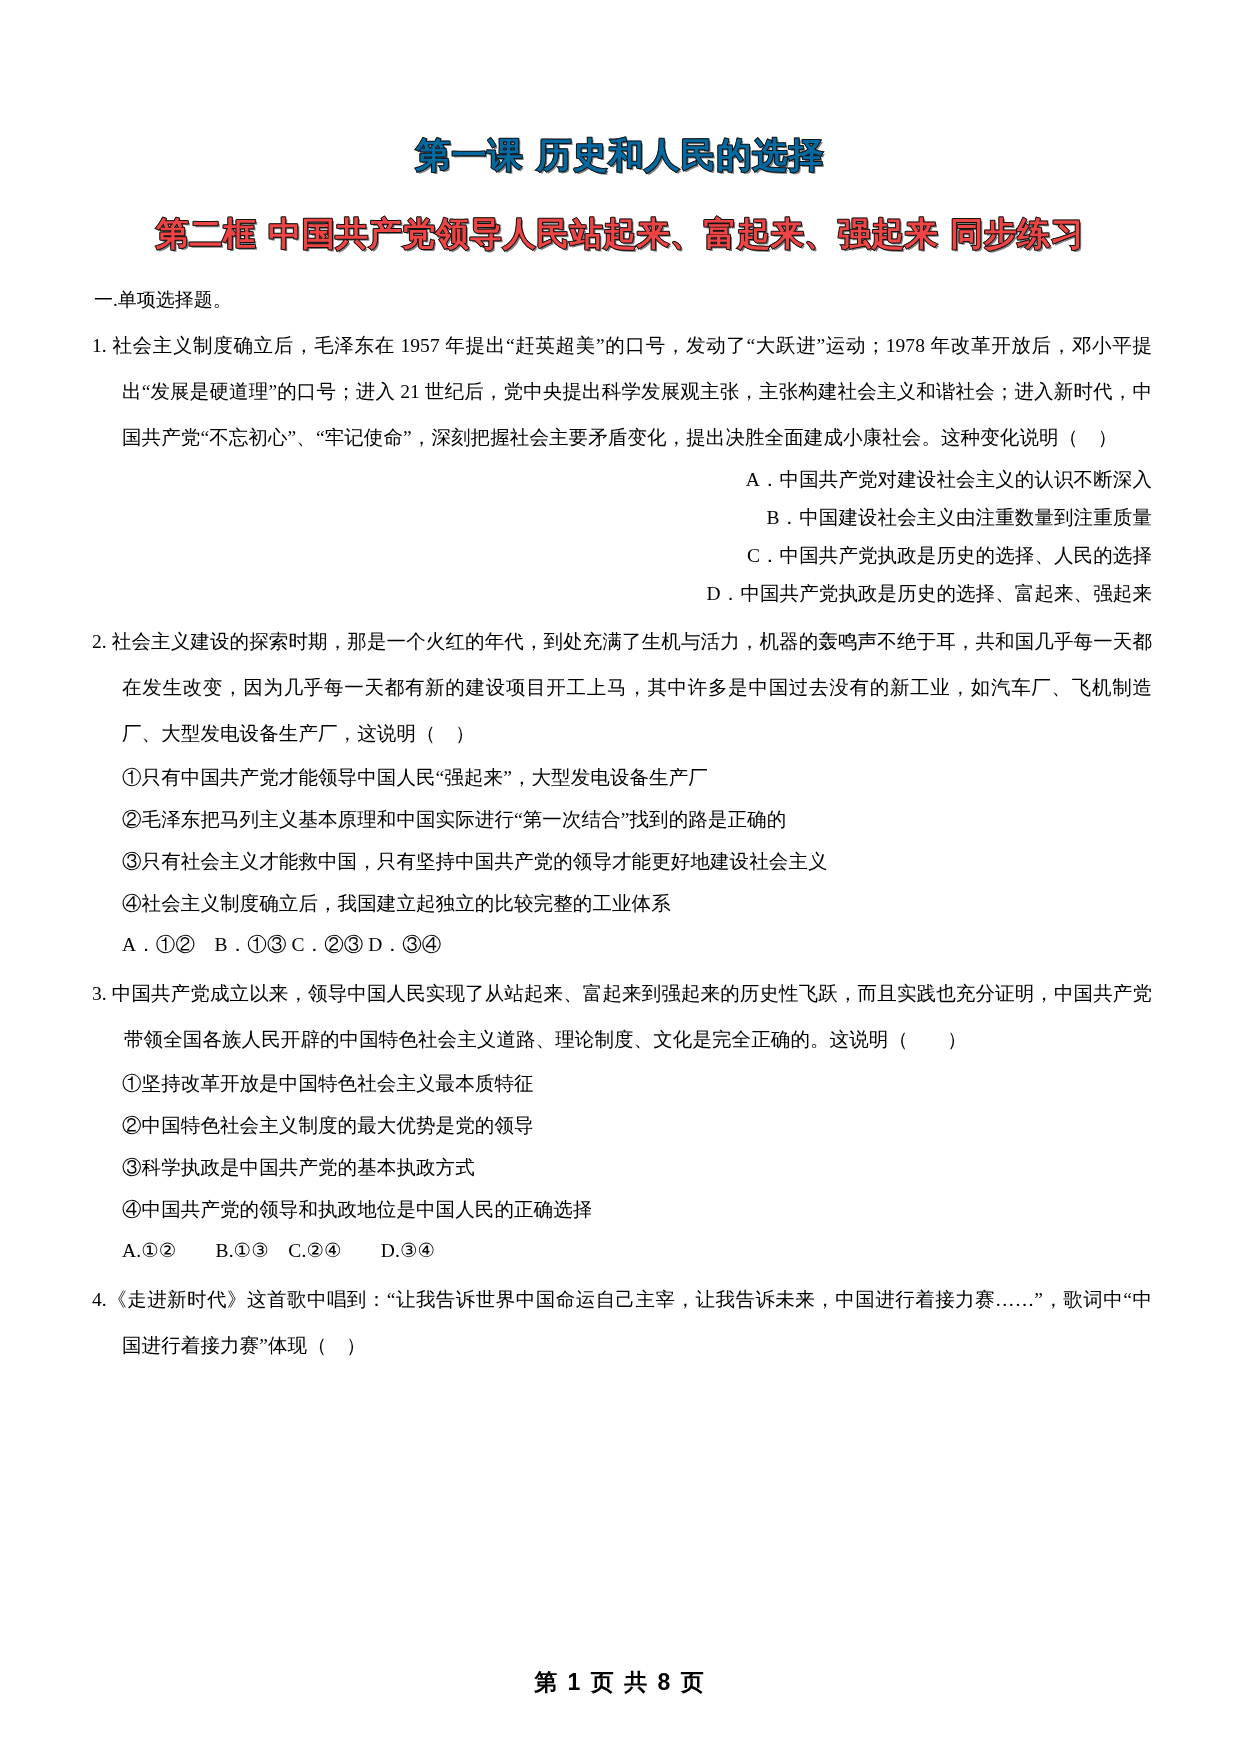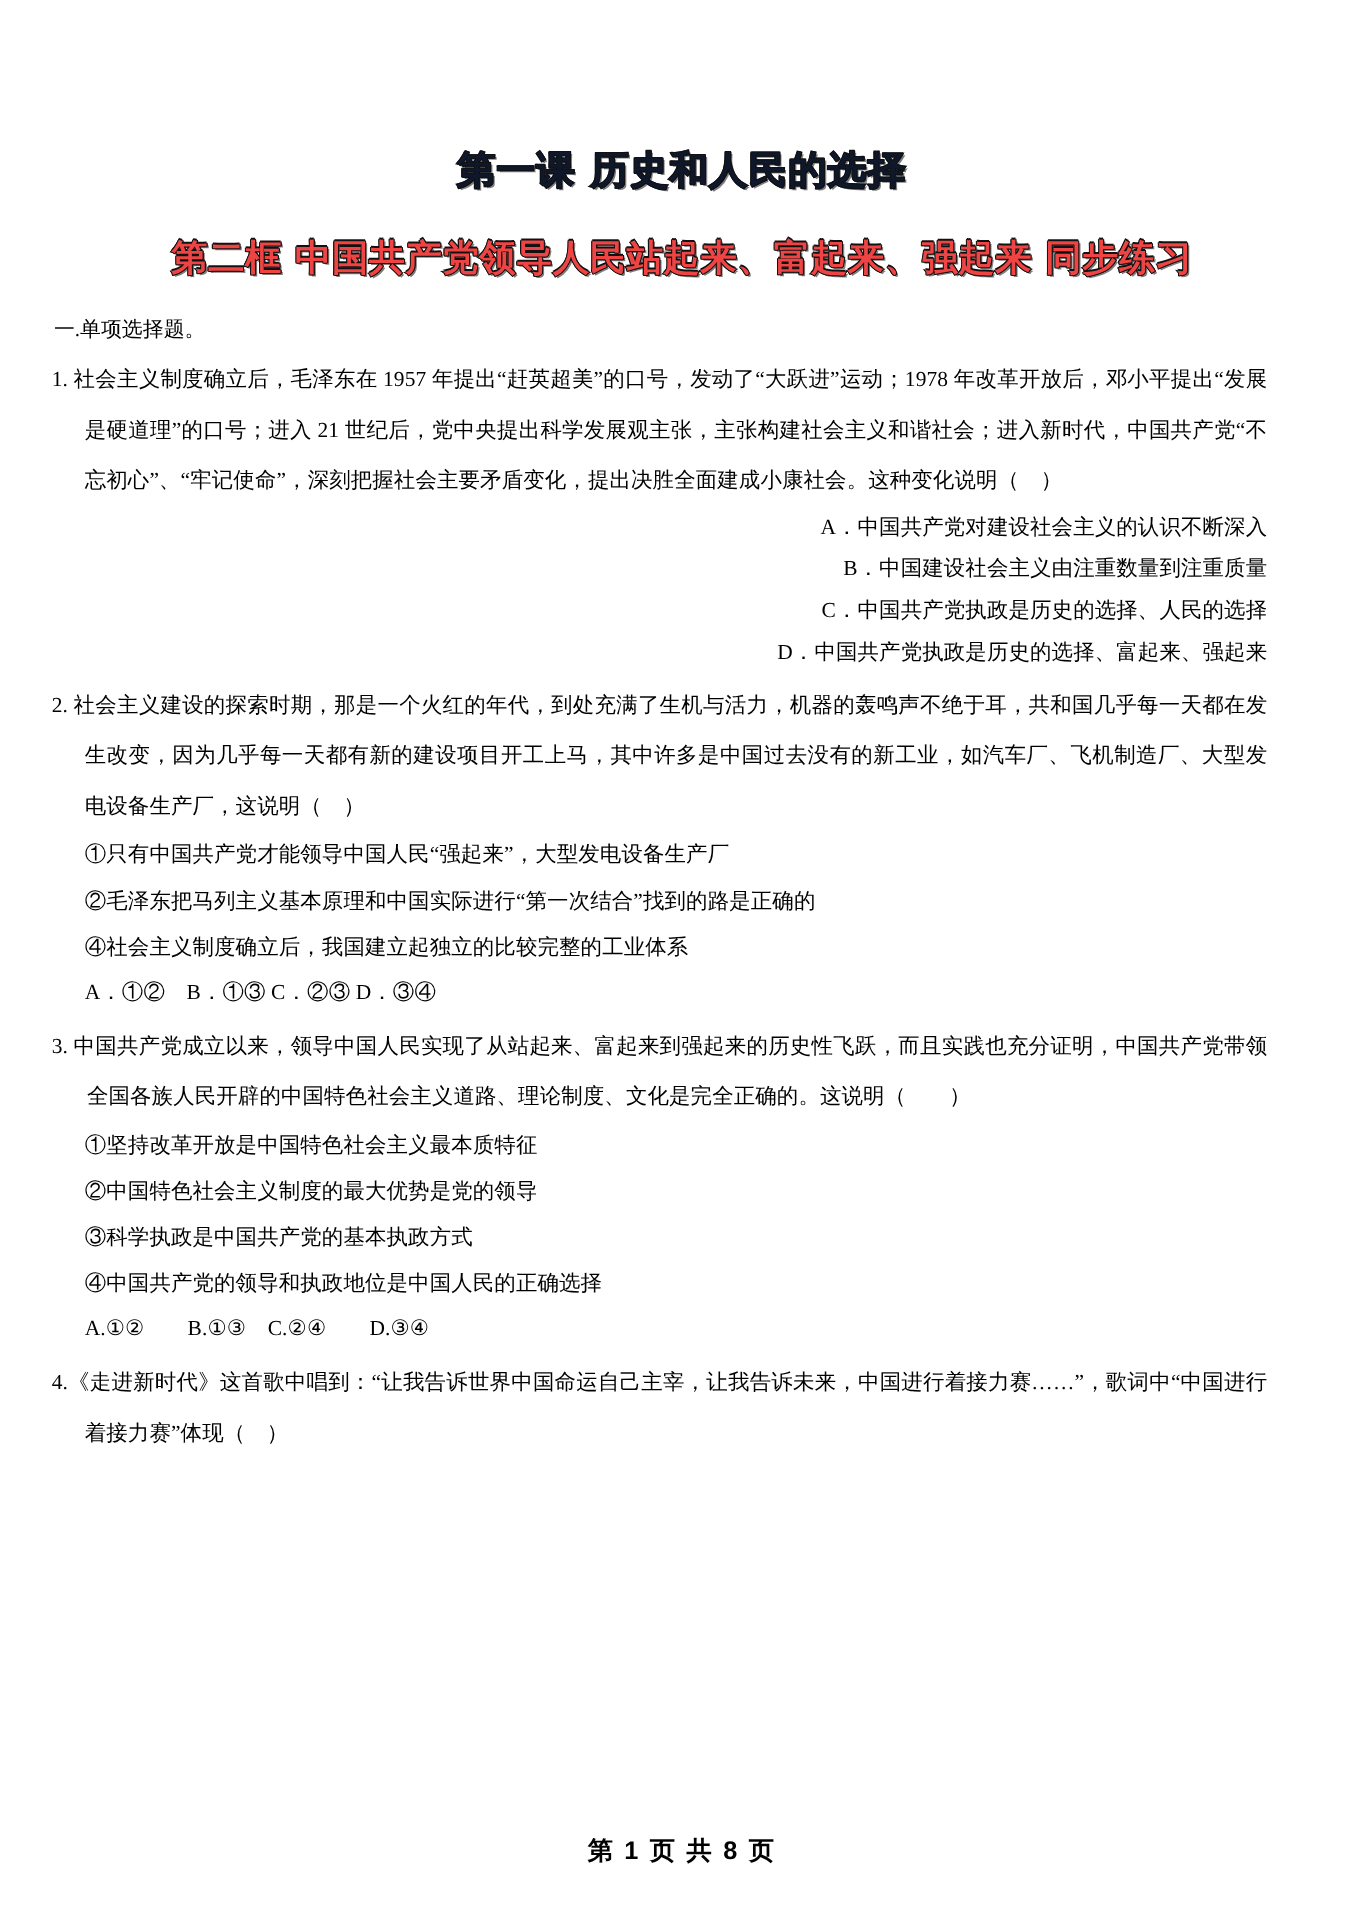--- a/index.html
+++ b/index.html
@@ -27,21 +27,21 @@
   
   .title-main {
     text-align: center;
     font-family: "DejaVu Sans", "Liberation Sans", sans-serif;
     font-size: 35px;
     font-weight: bold;
     letter-spacing: 1px;
     margin: 0;
     padding-top: 134px;
     line-height: 1.2;
-    color: #0f172a;
+    color: #0369a1;
     -webkit-text-stroke: 1.6px #111111;
     text-shadow:
        1px 0 0 #111, -1px 0 0 #111, 0 1px 0 #111, 0 -1px 0 #111,
        2px 2px 0 rgba(20,20,20,0.55);
     paint-order: stroke fill;
   }
 
   .title-sub {
     text-align: center;
     font-family: "DejaVu Sans", "Liberation Sans", sans-serif;
@@ -55,21 +55,21 @@
     -webkit-text-stroke: 1.5px #111111;
     text-shadow:
        1px 0 0 #111, -1px 0 0 #111, 0 1px 0 #111, 0 -1px 0 #111,
        2px 2px 0 rgba(20,20,20,0.55);
     paint-order: stroke fill;
   }
 
   
   .body-area {
     margin: 0;
-    padding: 0 88px 0 47px;
+    padding: 0 88px 0 92px;
     padding-top: 36px;
     font-size: 19.5px;
     line-height: 1.0;
   }
 
   .section-head {
     font-size: 19px;
     line-height: 1.0;
     margin: 0 0 14px 0;
     padding-left: 2px;
@@ -156,20 +156,21 @@
       <span class="opt">C．中国共产党执政是历史的选择、人民的选择</span>
       <span class="opt">D．中国共产党执政是历史的选择、富起来、强起来</span>
     </div>
 
     <div class="gap-sm"></div>
 
     <div class="question">
       <span class="q-stem">2. 社会主义建设的探索时期，那是一个火红的年代，到处充满了生机与活力，机器的轰鸣声不绝于耳，共和国几乎每一天都在发生改变，因为几乎每一天都有新的建设项目开工上马，其中许多是中国过去没有的新工业，如汽车厂、飞机制造厂、大型发电设备生产厂，这说明（　）</span>
       <span class="opt-spaced">①只有中国共产党才能领导中国人民“强起来”，大型发电设备生产厂</span>
       <span class="opt-spaced">②毛泽东把马列主义基本原理和中国实际进行“第一次结合”找到的路是正确的</span>
+      <span class="opt-spaced">③只有社会主义才能救中国，只有坚持中国共产党的领导才能更好地建设社会主义</span>
       <span class="opt-spaced">④社会主义制度确立后，我国建立起独立的比较完整的工业体系</span>
       <span class="answers">A．①②　B．①③ C．②③ D．③④</span>
     </div>
 
     <div class="gap-sm"></div>
 
     <div class="question">
       <span class="q-stem wide">3. 中国共产党成立以来，领导中国人民实现了从站起来、富起来到强起来的历史性飞跃，而且实践也充分证明，中国共产党带领全国各族人民开辟的中国特色社会主义道路、理论制度、文化是完全正确的。这说明（　　）</span>
       <span class="opt-spaced">①坚持改革开放是中国特色社会主义最本质特征</span>
       <span class="opt-spaced">②中国特色社会主义制度的最大优势是党的领导</span>

